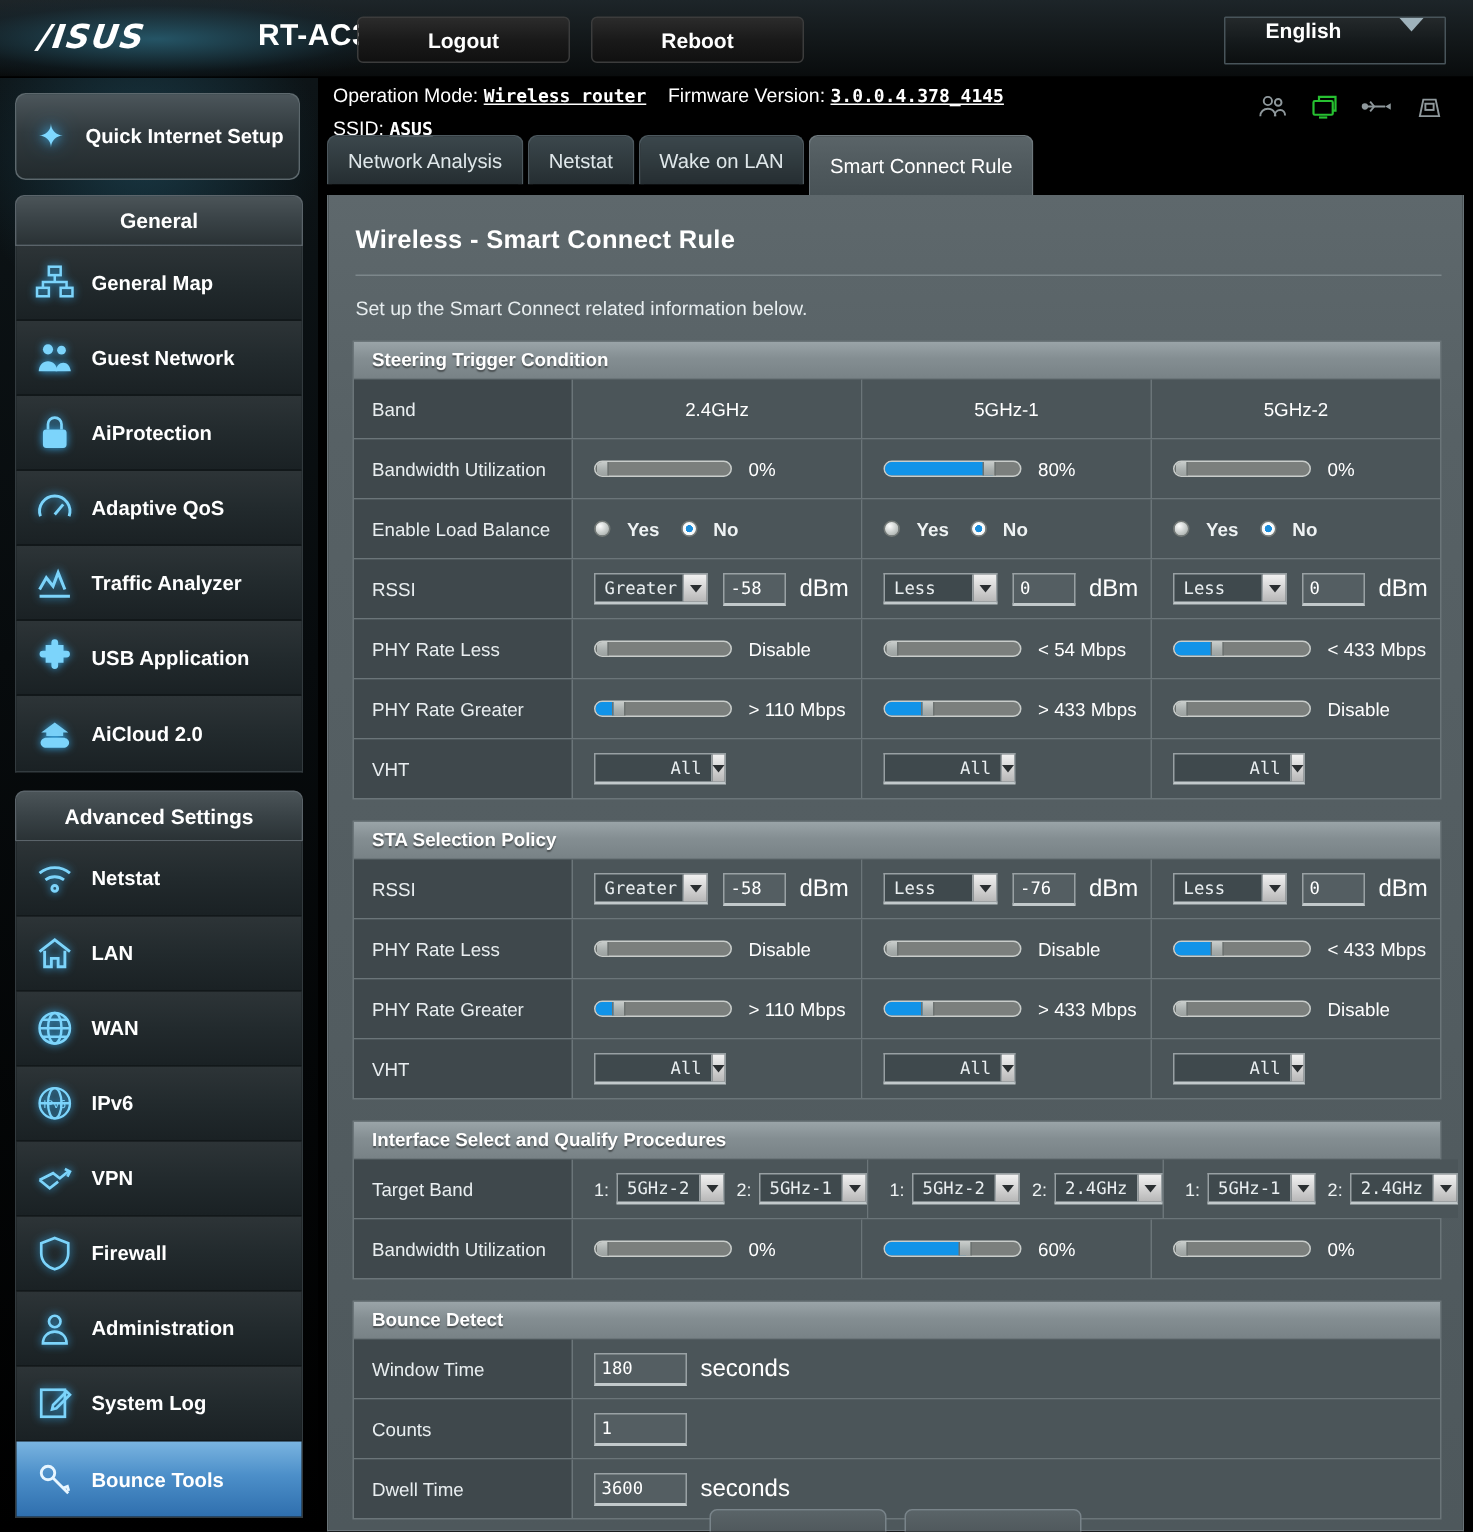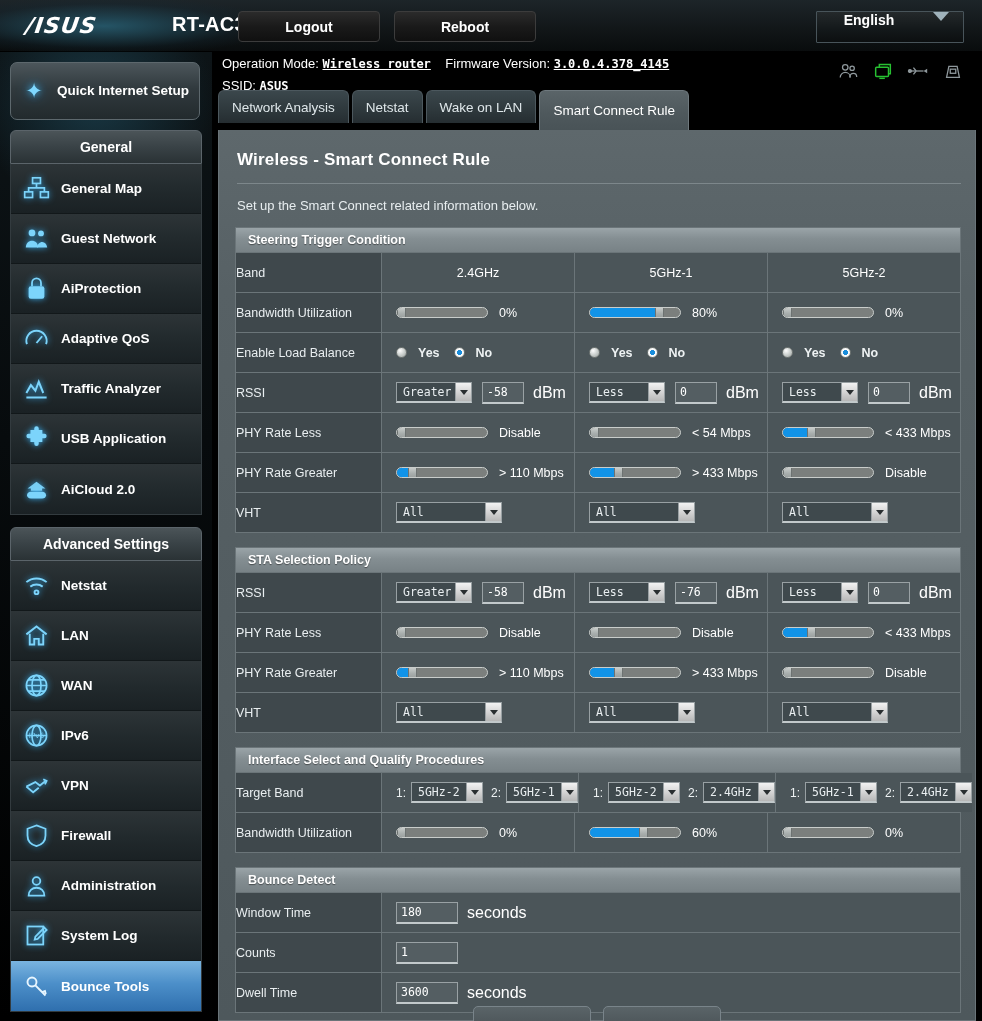--- a/index.html
+++ b/index.html
@@ -145,21 +145,21 @@
     background: linear-gradient(180deg,#9aa4a8 0%, #848e92 45%, #788286 100%);
     color: #ffffff; font-size: 12.5px; font-weight: bold;
     display: flex; align-items: center;
     text-shadow: 0 1px 1px rgba(0,0,0,.45);
   }
   .trow { display: flex; border-top: 1px solid #6b7579; min-height: 39px; }
   .trow:first-of-type { border-top: none; }
   .tlabel {
     width: 146px; flex: 0 0 146px;
     background: #3f484c; color: #e9eef0; font-size: 12.5px;
-    display: flex; align-items: center; padding-left: 0;
+    display: flex; align-items: center; padding-left: 12px;
     border-right: 1px solid #6b7579;
   }
   .tcell {
     flex: 1 1 0; background: #4b5559; display: flex; align-items: center;
     padding-left: 14px; border-right: 1px solid #6b7579; min-height: 39px;
   }
   .tcell:last-child { border-right: none; }
   .tcell.center { justify-content: center; padding-left: 0; color: #ffffff; font-size: 12.5px; }
   .tcell.wide { flex: 1 1 100%; }
 
@@ -206,21 +206,21 @@
     border-left: 1px solid #9aa1a4;
     display:flex; align-items:center; justify-content:center;
   }
   .dd .darrow i {
     width: 0; height: 0; display:block;
     border-left: 4px solid transparent; border-right: 4px solid transparent;
     border-top: 5px solid #2a2f31;
   }
   .dd.w-op { width: 76px; }
   .dd.w-op .dval { width: 58px; text-align: right; }
-  .dd.w-vht { width: 106px; }
+  .dd.w-vht { width: 88px; padding-left: 44px; }
   .dd.w-vht .dval { flex: 1; }
   .dd.w-band { width: 72px; }
   .dd.w-band .dval { flex: 1; }
 
   
   .tinput {
     width: 42px; height: 22px; background: #545e62;
     border: 1px solid #99a1a4; border-bottom: 2px solid #c2c9cb;
     color: #ffffff; font-family: "DejaVu Sans Mono", monospace; font-size: 11.5px;
     padding: 0 4px; display: flex; align-items: center;

